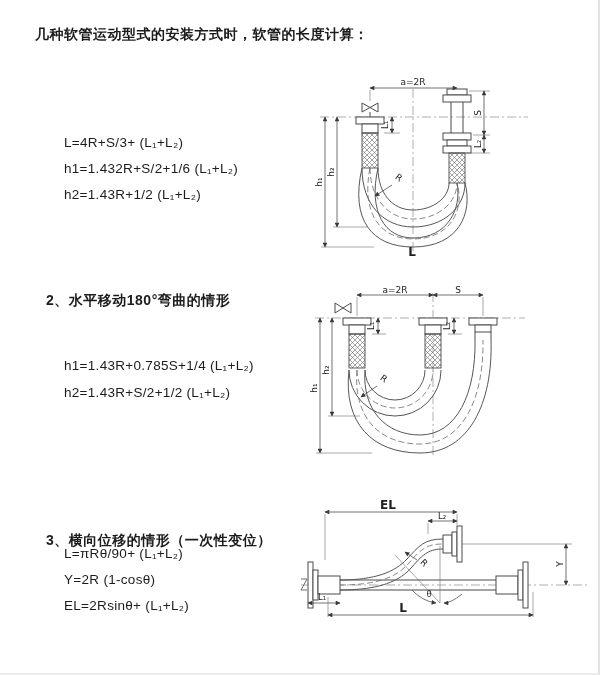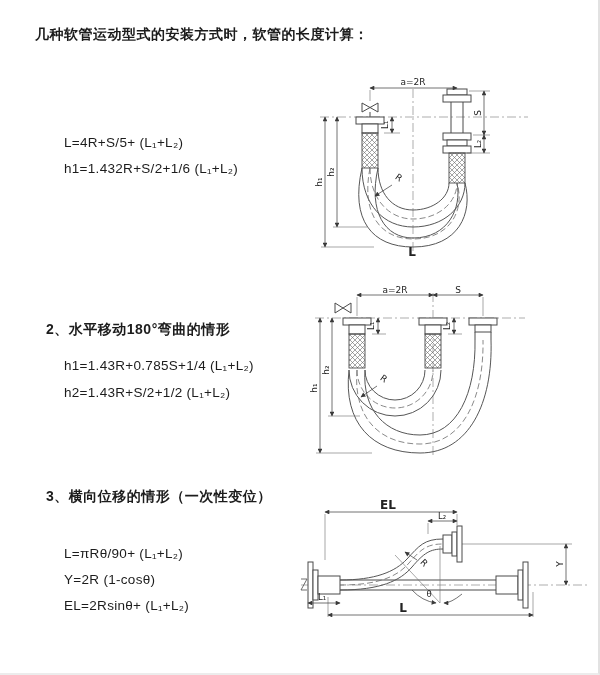--- a/index.html
+++ b/index.html
@@ -4,23 +4,23 @@
 <style>
   html,body{margin:0;padding:0;background:#ffffff;}
   #page{position:relative;width:600px;height:675px;background:#ffffff;overflow:hidden;
         font-family:"Liberation Sans",sans-serif;color:#1c1c1c;
         border-right:2px solid #e2e2e2;border-bottom:2px solid #ececec;box-sizing:border-box;}
   .title{position:absolute;left:35px;top:26px;font-size:14px;font-weight:700;letter-spacing:.5px;}
   .sec-heading{position:absolute;font-size:14px;font-weight:700;letter-spacing:.5px;}
   .formula{position:absolute;left:64px;font-size:13.5px;font-weight:500;letter-spacing:.3px;}
   #h1{left:46px;top:107px}
   #f1a{top:135px}#f1b{top:161px}#f1c{top:187px}
-  #h2{left:46px;top:321px}
+  #h2{left:46px;top:292px}
   #f2a{top:332px}#f2b{top:358px}#f2c{top:385px}
-  #h3{left:46px;top:488px}
+  #h3{left:46px;top:532px}
   #f3a{top:546px}#f3b{top:572px}#f3c{top:598px}
   .diag{position:absolute;}
   #d1{left:312px;top:75px}
   #d2{left:310px;top:285px}
   #d3{left:300px;top:500px}
   .cl{stroke:#8a8a8a;stroke-width:.7;fill:none;stroke-dasharray:9 3 2 3;}
   .tube{stroke:#565656;stroke-width:1;fill:none;}
   .tubed{stroke:#6b6b6b;stroke-width:.8;fill:none;stroke-dasharray:6 3;}
   .fit{fill:#ffffff;stroke:#4a4a4a;stroke-width:1;}
   .pline{stroke:#4a4a4a;stroke-width:1;}
@@ -31,22 +31,23 @@
   .dimL{font-family:"DejaVu Sans",sans-serif;font-size:12px;font-weight:600;fill:#222;}
   .dimS{font-family:"DejaVu Sans",sans-serif;font-size:8.5px;fill:#222;}
 </style>
 </head>
 <body>
 
 <div id="page">
 
   <div class="title">几种软管运动型式的安装方式时，软管的长度计算：</div>
 
-  <div id="f1a" class="formula">L=4R+S/5+ (L₁+L₂)</div>
+  <div id="f1a" class="formula">L=4R+S/3+ (L₁+L₂)</div>
   <div id="f1b" class="formula">h1=1.432R+S/2+1/6 (L₁+L₂)</div>
+  <div id="f1c" class="formula">h2=1.43R+1/2 (L₁+L₂)</div>
 
   <div id="h2" class="sec-heading">2、水平移动180°弯曲的情形</div>
   <div id="f2b" class="formula">h1=1.43R+0.785S+1/4 (L₁+L₂)</div>
   <div id="f2c" class="formula">h2=1.43R+S/2+1/2 (L₁+L₂)</div>
 
   <div id="h3" class="sec-heading">3、横向位移的情形（一次性变位）</div>
   <div id="f3a" class="formula">L=πRθ/90+ (L₁+L₂)</div>
   <div id="f3b" class="formula">Y=2R (1-cosθ)</div>
   <div id="f3c" class="formula">EL=2Rsinθ+ (L₁+L₂)</div>
 

